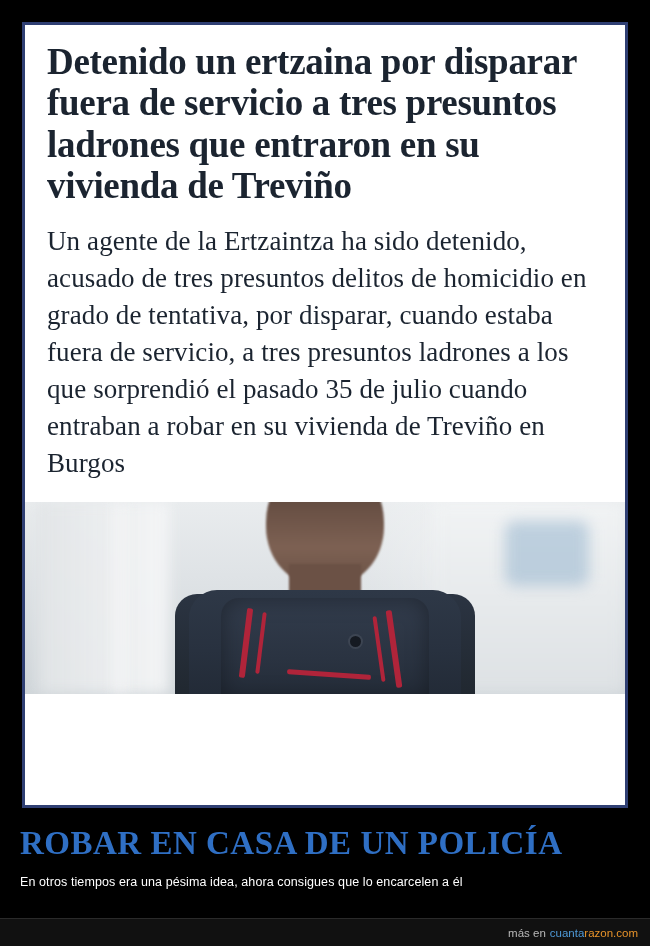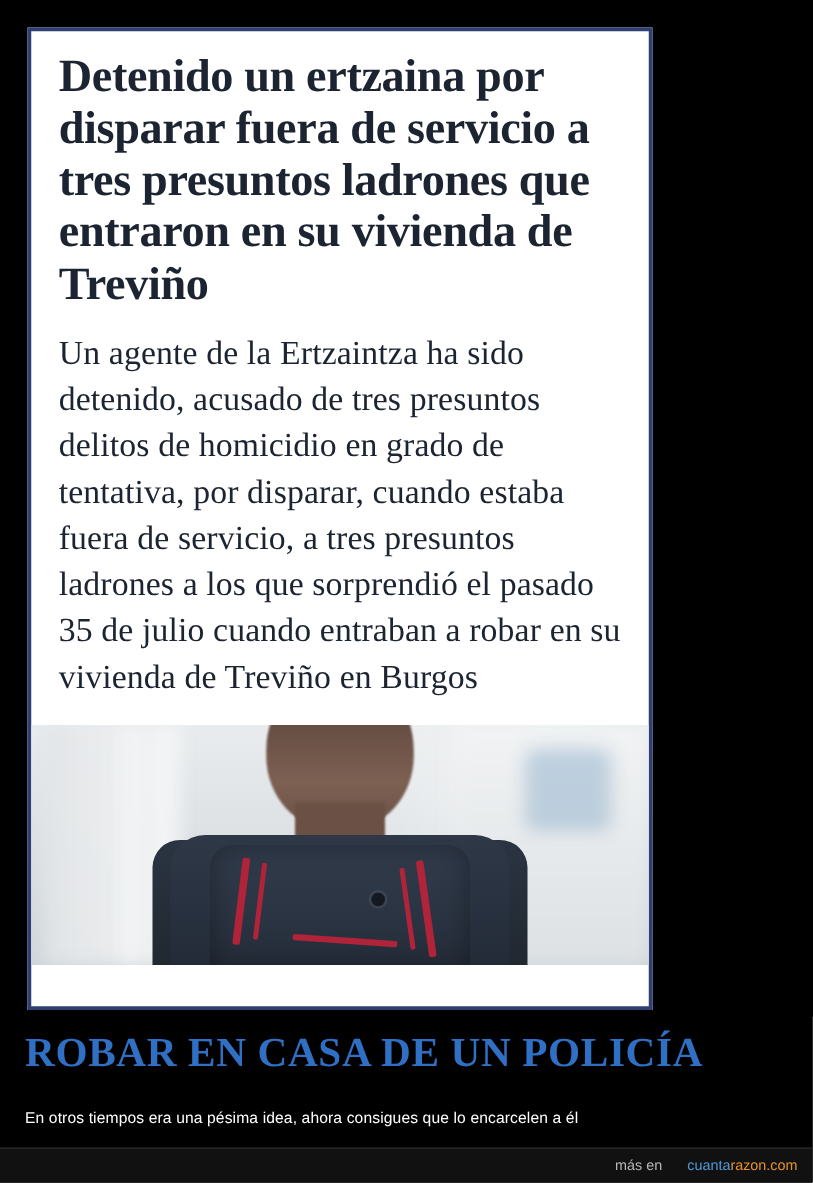--- a/index.html
+++ b/index.html
@@ -15,21 +15,21 @@
     width: 650px;
     height: 946px;
     background: #000000;
     display: flex;
     flex-direction: column;
   }
   .card-frame {
     margin: 22px 22px 0 22px;
     border: 3px solid #2f3f73;
     background: #ffffff;
-    width: 500px;
+    width: 606px;
     height: 786px;
     overflow: hidden;
     position: relative;
   }
   .card-inner {
     padding: 16px 22px 0 22px;
   }
   .headline {
     font-family: "Liberation Serif", serif;
     font-weight: bold;
@@ -183,36 +183,36 @@
     font-family: "Liberation Serif", serif;
     font-weight: bold;
     color: #2f6fc4;
     font-size: 33px;
     letter-spacing: 0.5px;
     line-height: 1.05;
   }
   .caption-sub {
     color: #ffffff;
     font-size: 12.5px;
-    margin-top: 26px;
+    margin-top: 14px;
     letter-spacing: 0.1px;
   }
   .footer {
     position: absolute;
     left: 0;
     bottom: 0;
     width: 100%;
     height: 28px;
     background: #111111;
     border-top: 1px solid #2a2a2a;
     display: flex;
     align-items: center;
     justify-content: flex-end;
     padding-right: 12px;
-    gap: 20px;
+    gap: 4px;
   }
   .footer-text {
     color: #b8b8b8;
     font-size: 11.5px;
   }
   .footer-brand {
     color: #e8932a;
     font-size: 11.5px;
   }
   .footer-brand .blue { color: #4f9ad8; }

